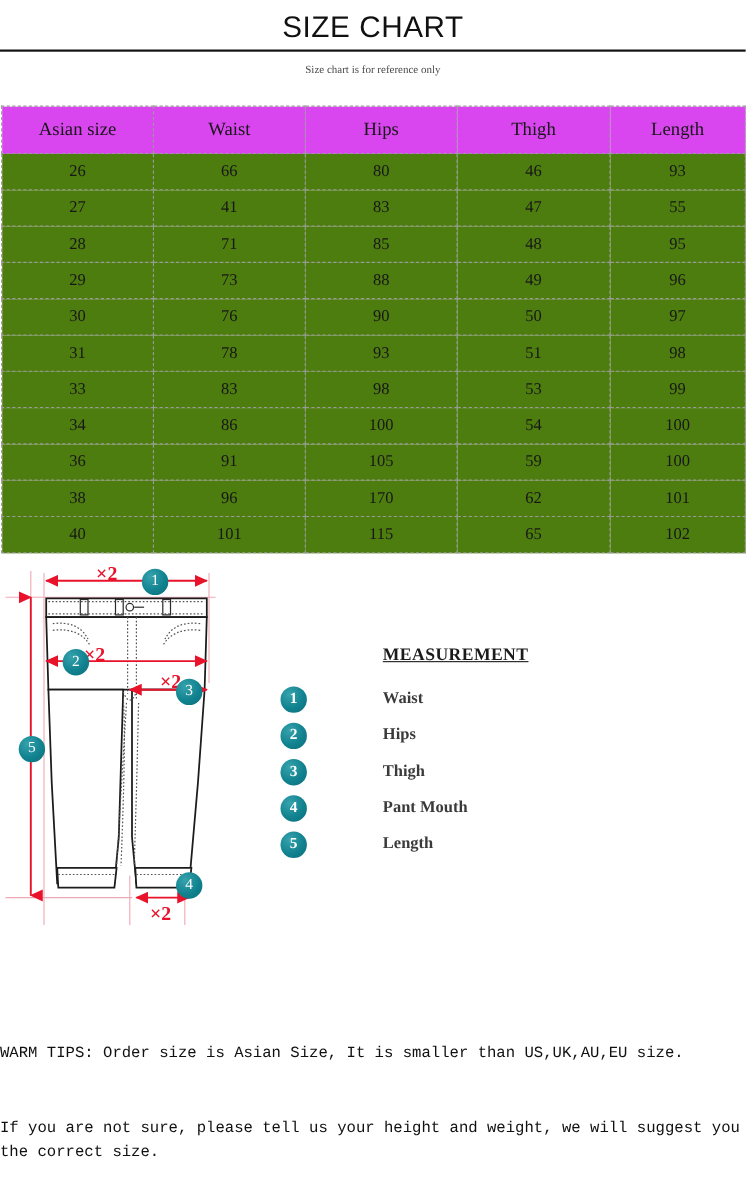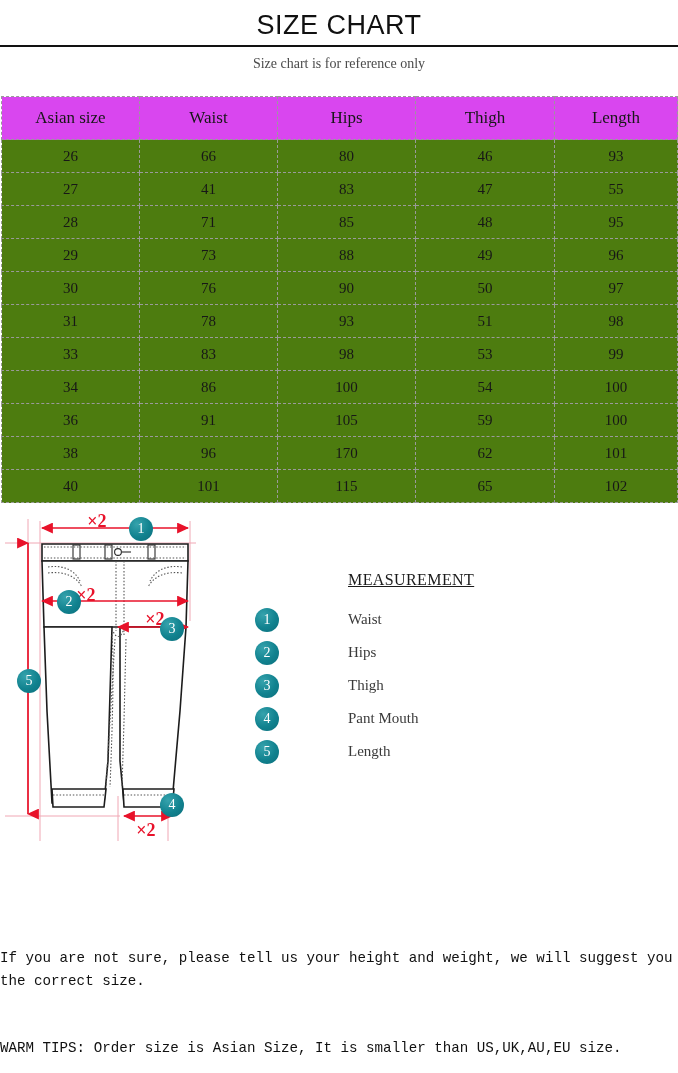--- a/index.html
+++ b/index.html
@@ -31,21 +31,21 @@
     line-height: 34px;
   }
   .title-rule {
     width: 678px;
     height: 2px;
     background: #121212;
     margin-top: 3px;
   }
   .subtitle {
     text-align: center;
-    font-size: 14px;
+    font-size: 10px;
     color: #4b4b4b;
     line-height: 30px;
     margin-top: 2px;
   }
 
   
   .table-wrap {
     margin-top: 17px;
     padding: 0 1px;
     box-sizing: border-box;
@@ -93,22 +93,23 @@
   .pants-svg {
     position: absolute;
     left: 0;
     top: 0;
   }
 
   
   .legend {
     position: absolute;
     left: 255px;
-    top: 60px;
+    top: 76px;
     width: 330px;
+    font-weight: bold;
   }
   .legend-title {
     font-size: 16px;
     color: #1b1b1b;
     text-decoration: underline;
     margin-left: 93px;
     margin-bottom: 14px;
     letter-spacing: 0.4px;
   }
   .legend-row {
@@ -401,17 +402,17 @@
           <div class="legend-badge-cell">
             <div class="badge">5</div>
           </div>
           <div class="legend-label">Length</div>
         </div>
       </div>
   </div>
 </div>
 
 <div class="tips">
+  <p>WARM TIPS: Order size is Asian Size, It is smaller than US,UK,AU,EU size.</p>
   <p>If you are not sure, please tell us your height and weight, we will suggest you the correct size.</p>
-  <p>WARM TIPS: Order size is Asian Size, It is smaller than US,UK,AU,EU size.</p>
   
   
 </div>
 
 </body></html>

